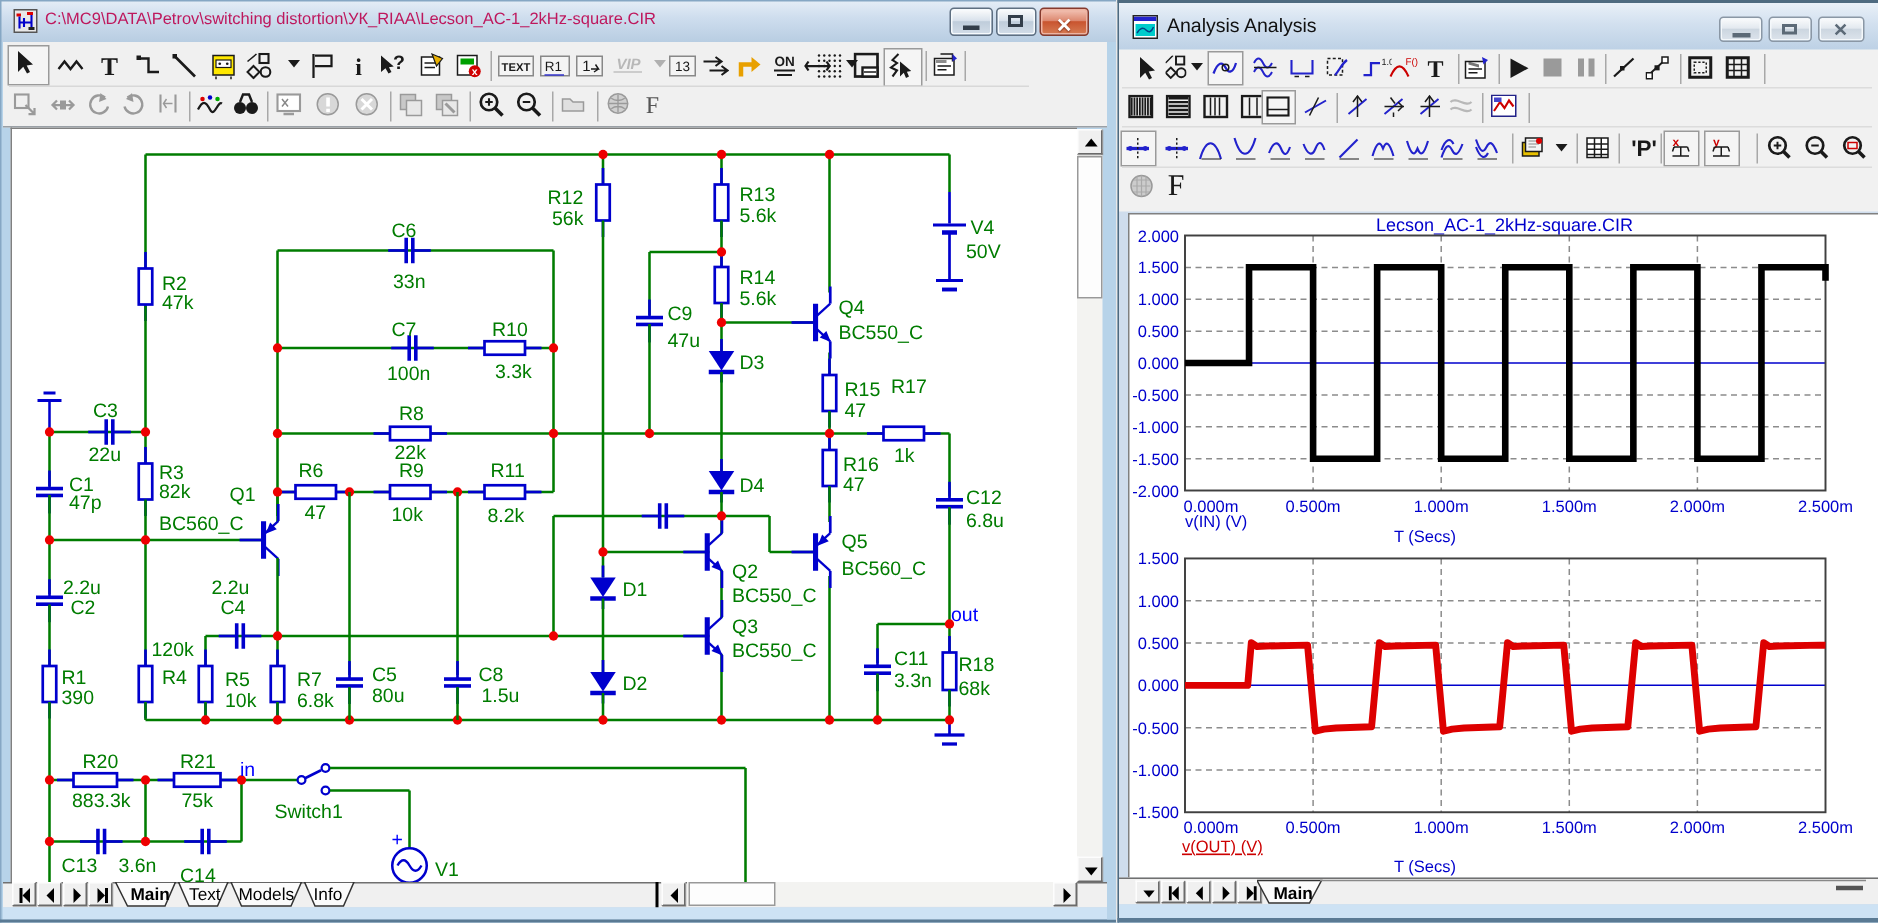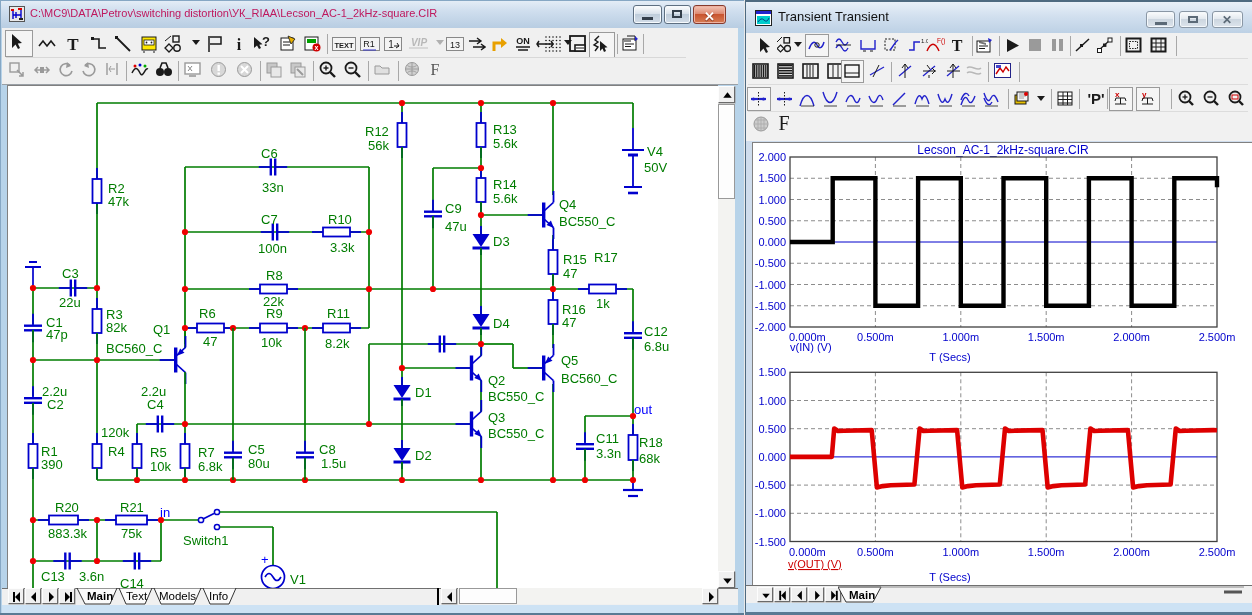--- a/index.html
+++ b/index.html
@@ -704,21 +704,21 @@
  <div class="abs" style="left:0;top:0;width:507px;height:2px;background:#4e6a80"></div>
  <div class="abs" style="left:0;top:0;width:1px;height:615px;background:#4e6a80"></div>
  <div class="abs" style="left:1px;top:2px;width:506px;height:31px;background:linear-gradient(#e9f0f8,#d2e0ef 45%,#bdd1e5)"></div>
  <div class="abs" style="left:10px;top:10px;width:17px;height:16px;background:#fff;border:1px solid #222">
   <svg width="15" height="14" viewBox="0 0 15 14">
           <rect x="0" y="0" width="15" height="3" fill="#2222cc"></rect>
           <rect x="1" y="5" width="13" height="8" fill="#00cccc"></rect>
           <path d="M2,11 Q5,6 8,9 Q11,12 13,7" stroke="#004488" fill="none"></path>
         </svg>
  </div>
- <div class="abs" style="left:33px;top:9px;font-size:13px;color:#111">Transient Transient</div>
+ <div class="abs" style="left:33px;top:9px;font-size:13px;color:#111">Analysis Analysis</div>
 </div>
 <div style="position:absolute;left:1146px;top:11px;width:29px;height:17px;border:1px solid #8a97a5;border-radius:3px;background:linear-gradient(#fbfcfd,#e3e9ef 45%,#ccd6e0 50%,#dde4ec);box-shadow:inset 0 0 0 1px #f4f8fb">
       <div style="position:absolute;left:8px;top:10px;width:12px;height:3px;background:#5c6a77"></div>
     </div>
     <div style="position:absolute;left:1179px;top:11px;width:29px;height:17px;border:1px solid #8a97a5;border-radius:3px;background:linear-gradient(#fbfcfd,#e3e9ef 45%,#ccd6e0 50%,#dde4ec);box-shadow:inset 0 0 0 1px #f4f8fb">
       <div style="position:absolute;left:8px;top:4px;width:10px;height:7px;border:2px solid #5c6a77"></div>
     </div>
     <div style="position:absolute;left:1212px;top:11px;width:31px;height:17px;border:1px solid #8a97a5;border-radius:3px;background:linear-gradient(#fbfcfd,#e3e9ef 45%,#ccd6e0 50%,#dde4ec);box-shadow:inset 0 0 0 1px #f4f8fb">
       <div style="position:absolute;left:9px;top:1px;font:bold 12px Liberation Sans;color:#5c6a77">✕</div>
     </div>

